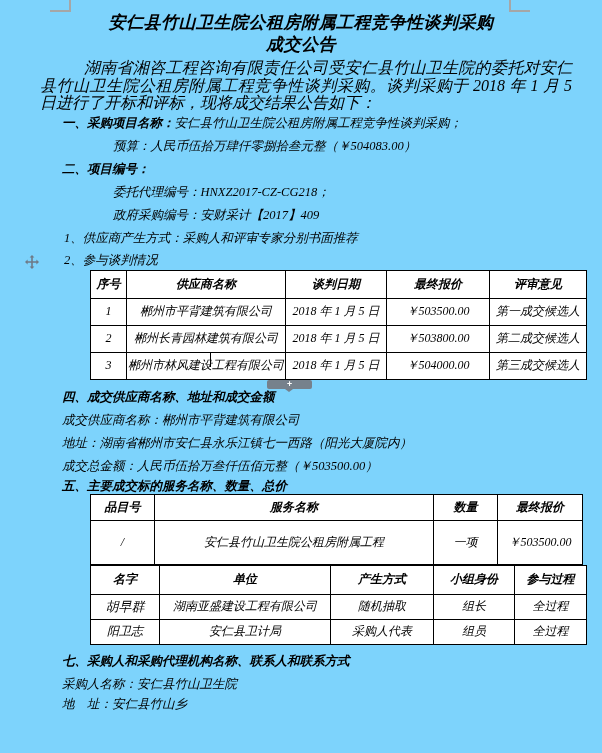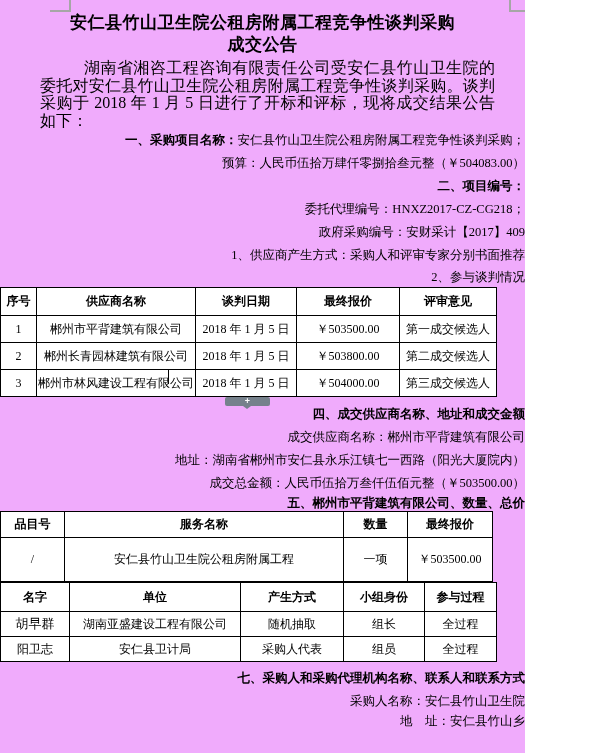--- a/index.html
+++ b/index.html
@@ -1,50 +1,51 @@
 <!DOCTYPE html>
 <html><head>
 <meta charset="utf-8">
 <style>
   html,body{margin:0;padding:0;background:#fff;}
   .page{
     position:relative;
-    width:525px;height:753px;
-    background:#f0abfc;
+    width:602px;height:753px;
+    background:#7dd3fc;
     font-family:"Liberation Serif","DejaVu Serif",serif;
     color:#000;
     font-size:12px;
     overflow:hidden;
+    font-style:italic;
   }
   
   .crop{position:absolute;top:0;width:19px;height:10px;}
   .crop.tl{left:50px;border-right:2px solid #a6a6a6;border-bottom:2px solid #a6a6a6;}
   .crop.tr{left:509px;border-left:2px solid #a6a6a6;border-bottom:2px solid #a6a6a6;}
 
   h1.doc-title{
     margin:12px 30px 0 30px;
     font-size:17px;line-height:22px;
     text-align:center;font-weight:bold;
     letter-spacing:.5px;
   }
-  p{margin:0;text-align:right;}
+  p{margin:0;}
   .intro{
     margin:3px 30px 0 40px;
     font-size:16px;line-height:17.5px;
     text-indent:44px;
     text-align:justify;
   }
   .line{margin-left:62px;height:23px;line-height:23px;font-size:12.5px;}
   .line.sub{margin-left:113px;}
   .line.item{margin-left:64px;}
   .line.short{height:20px;line-height:20px;}
   .line.head16{height:16px;line-height:16px;}
   .b{font-weight:bold;}
 
-  .tblwrap{position:relative;}
+  .tblwrap{position:relative;margin-left:42px;padding-left:48px;}
   table{border-collapse:collapse;table-layout:fixed;background:#fff;}
   td,th{border:1px solid #000;text-align:center;vertical-align:middle;
         font-size:12px;font-weight:normal;padding:0;overflow:hidden;}
   th{font-weight:bold;}
 
   .t1{width:491px;}
   .t1 .c0{width:35px;}.t1 .c1{width:158px;}.t1 .c2{width:100px;}.t1 .c3{width:102px;}.t1 .c4{width:96px;}
   .t1 thead tr{height:28px;}
   .t1 tbody tr{height:27px;}
 
@@ -143,21 +144,21 @@
 
     <span class="hpill">+</span>
 
   </div>
 
   <p class="line b" style="margin-top:6px">四、成交供应商名称、地址和成交金额</p>
   <p class="line">成交供应商名称：郴州市平背建筑有限公司</p>
   <p class="line">地址：湖南省郴州市安仁县永乐江镇七一西路（阳光大厦院内）</p>
   <p class="line">成交总金额：人民币伍拾万叁仟伍佰元整（￥503500.00）</p>
 
-  <p class="line b head16">五、郴州市平背建筑有限公司、数量、总价</p>
+  <p class="line b head16">五、主要成交标的服务名称、数量、总价</p>
 
   <div class="tblwrap">
     <table class="t2">
       <thead>
         <tr>
           <th class="c0">品目号</th>
           <th class="c1">服务名称</th>
           <th class="c2">数量</th>
           <th class="c3">最终报价</th>
         </tr>

